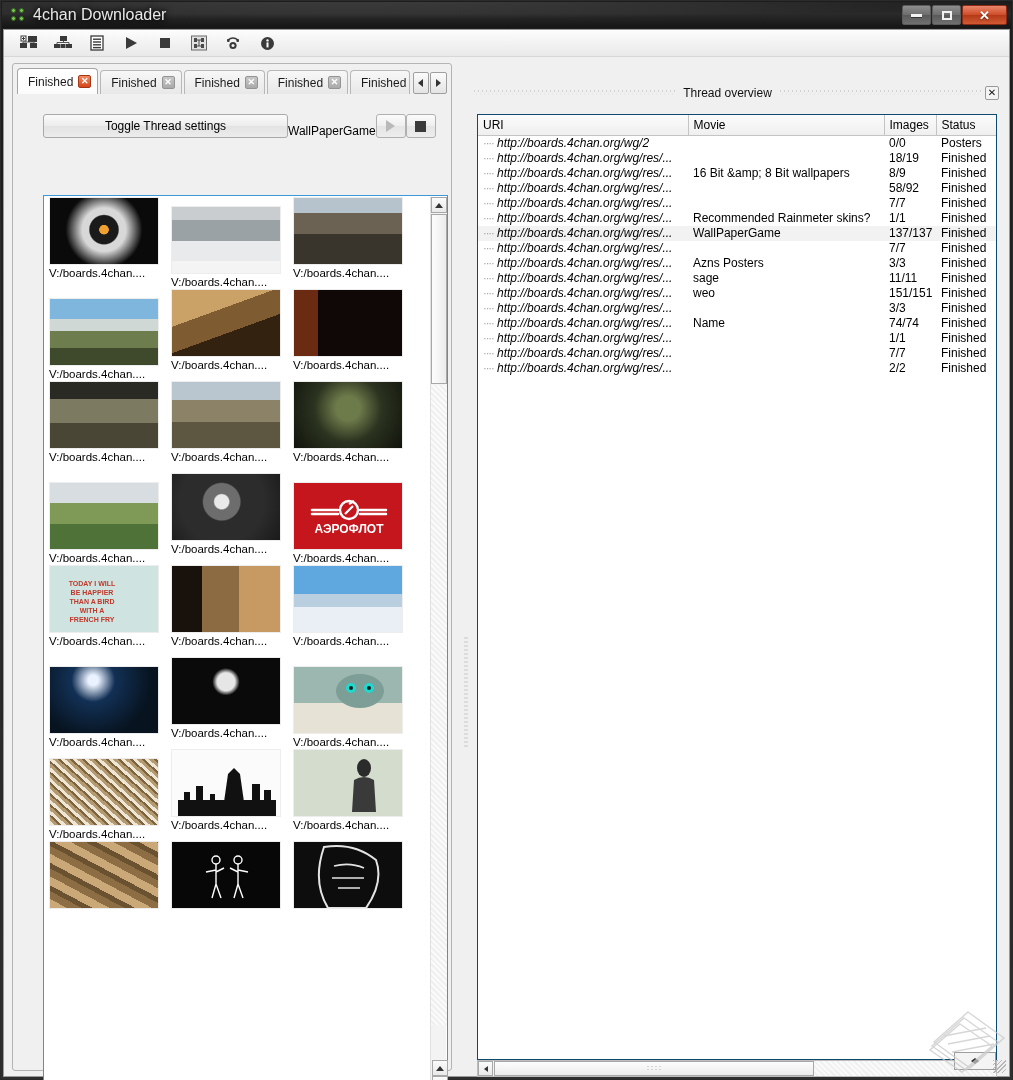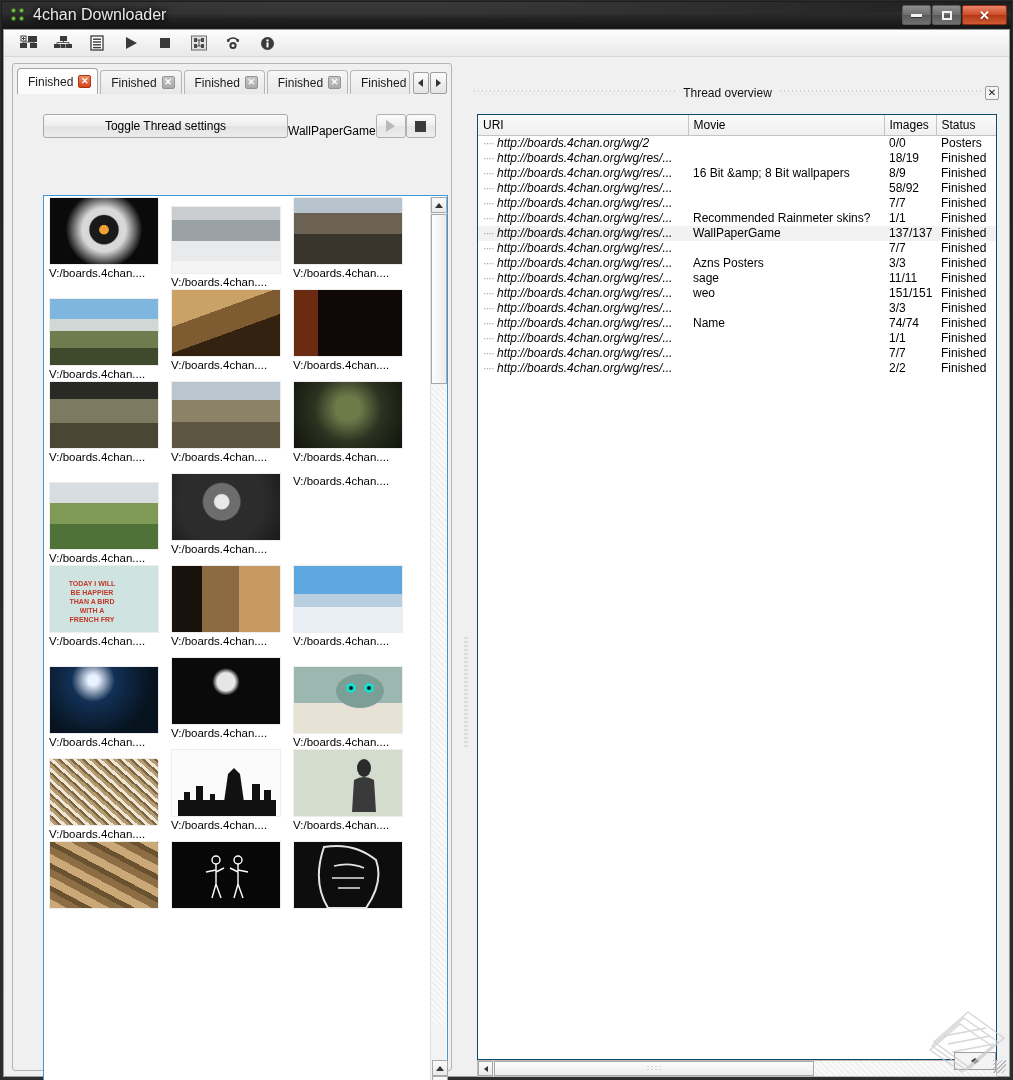--- a/index.html
+++ b/index.html
@@ -484,20 +484,28 @@
           <div class="thumb-row">
             <div class="thumb-cell mid">
               <div class="thumb-img" style="background:linear-gradient(180deg,#d7dde0 0 30%,#7f9a57 30% 62%,#4e7237 62% 100%);"></div>
               <div class="thumb-cap">V:/boards.4chan....</div>
             </div>
             <div class="thumb-cell">
               <div class="thumb-img" style="background:radial-gradient(circle at 46% 42%,#e9e9e9 0 10%,#6d6d6d 12% 26%,#2c2c2c 28% 60%,#1a1a1a 100%);"></div>
               <div class="thumb-cap">V:/boards.4chan....</div>
             </div>
             <div class="thumb-cell mid">
+              <div class="thumb-img" style="background:#c4161c;position:relative;">
+                <svg width="110" height="68" viewBox="0 0 110 68" style="position:absolute;left:0;top:0;">
+                  <path d="M18 27 H44 M18 31 H44 M66 27 H92 M66 31 H92" stroke="#fff" stroke-width="2.6" stroke-linecap="round"></path>
+                  <circle cx="55" cy="27" r="9" fill="none" stroke="#fff" stroke-width="2.4"></circle>
+                  <path d="M55 21 L60 18 M51 31 L59 23" stroke="#fff" stroke-width="2.2"></path>
+                  <text x="55" y="50" fill="#fff" font-size="12" font-family="Liberation Sans" font-weight="bold" text-anchor="middle">АЭРОФЛОТ</text>
+                </svg>
+              </div>
               <div class="thumb-cap">V:/boards.4chan....</div>
             </div>
           </div>
 
           <div class="thumb-row">
             <div class="thumb-cell">
               <div class="thumb-img" style="background:#cfe3e0;position:relative;">
                 <svg width="110" height="68" viewBox="0 0 110 68" style="position:absolute;left:0;top:0;">
                   <g fill="#c0392b" font-size="7" font-family="Liberation Sans" font-weight="bold" text-anchor="middle">
                     <text x="42" y="20">TODAY I WILL</text>

